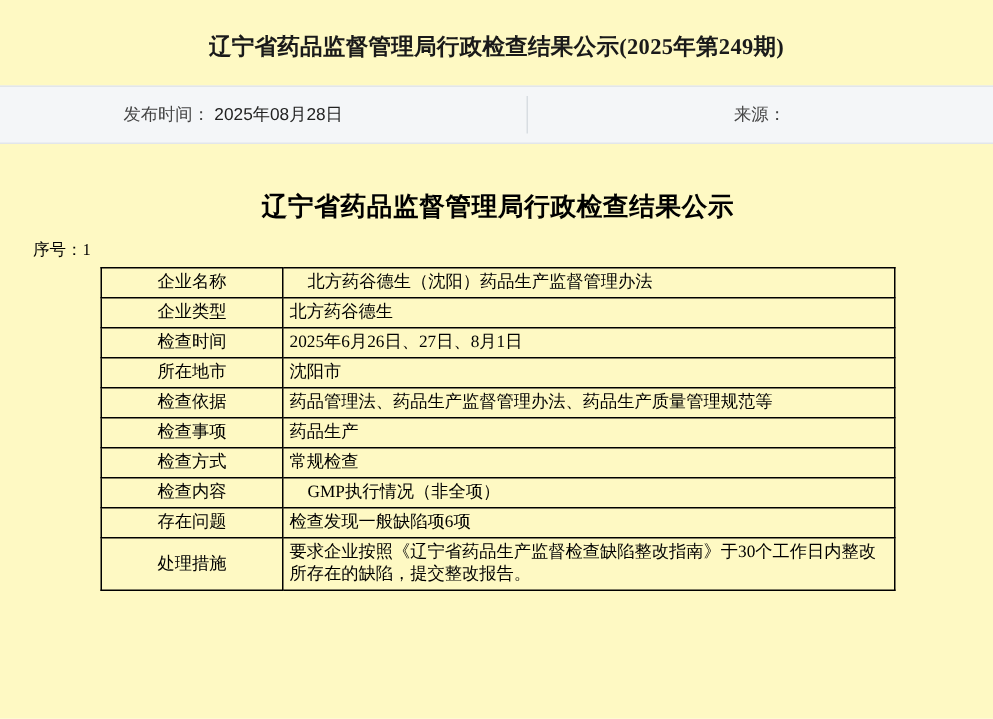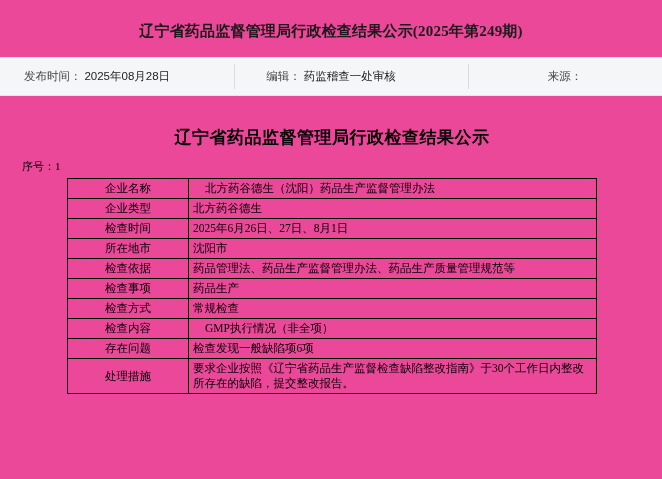--- a/index.html
+++ b/index.html
@@ -10,21 +10,21 @@
     width: 662px;
     height: 479px;
     background: #ffffff;
     font-family: "Liberation Sans", sans-serif;
     overflow: hidden;
   }
   .page {
     position: relative;
     width: 662px;
     height: 479px;
-    background: #ec4899;
+    background: #fef9c3;
   }
   .headline {
     text-align: center;
     font-size: 15px;
     font-weight: bold;
     color: #1a1a1a;
     padding: 22px 30px 16px 30px;
     letter-spacing: 0.2px;
     font-family: "Liberation Serif", serif;
   }
@@ -121,24 +121,20 @@
 <div class="page">
 
   <div class="headline">辽宁省药品监督管理局行政检查结果公示(2025年第249期)</div>
 
   <div class="meta-bar">
     <div class="meta-cell">
       <span class="meta-label">发布时间：</span>
       <span class="meta-value">2025年08月28日</span>
     </div>
     <div class="meta-cell">
-      <span class="meta-label">编辑：</span>
-      <span class="meta-value">药监稽查一处审核</span>
-    </div>
-    <div class="meta-cell">
       <span class="meta-label">来源：</span>
     </div>
   </div>
 
   <div class="body-area">
     <div class="doc-title">辽宁省药品监督管理局行政检查结果公示</div>
 
     <div class="seq-line">
       <span>序号：</span><span>1</span>
     </div>

